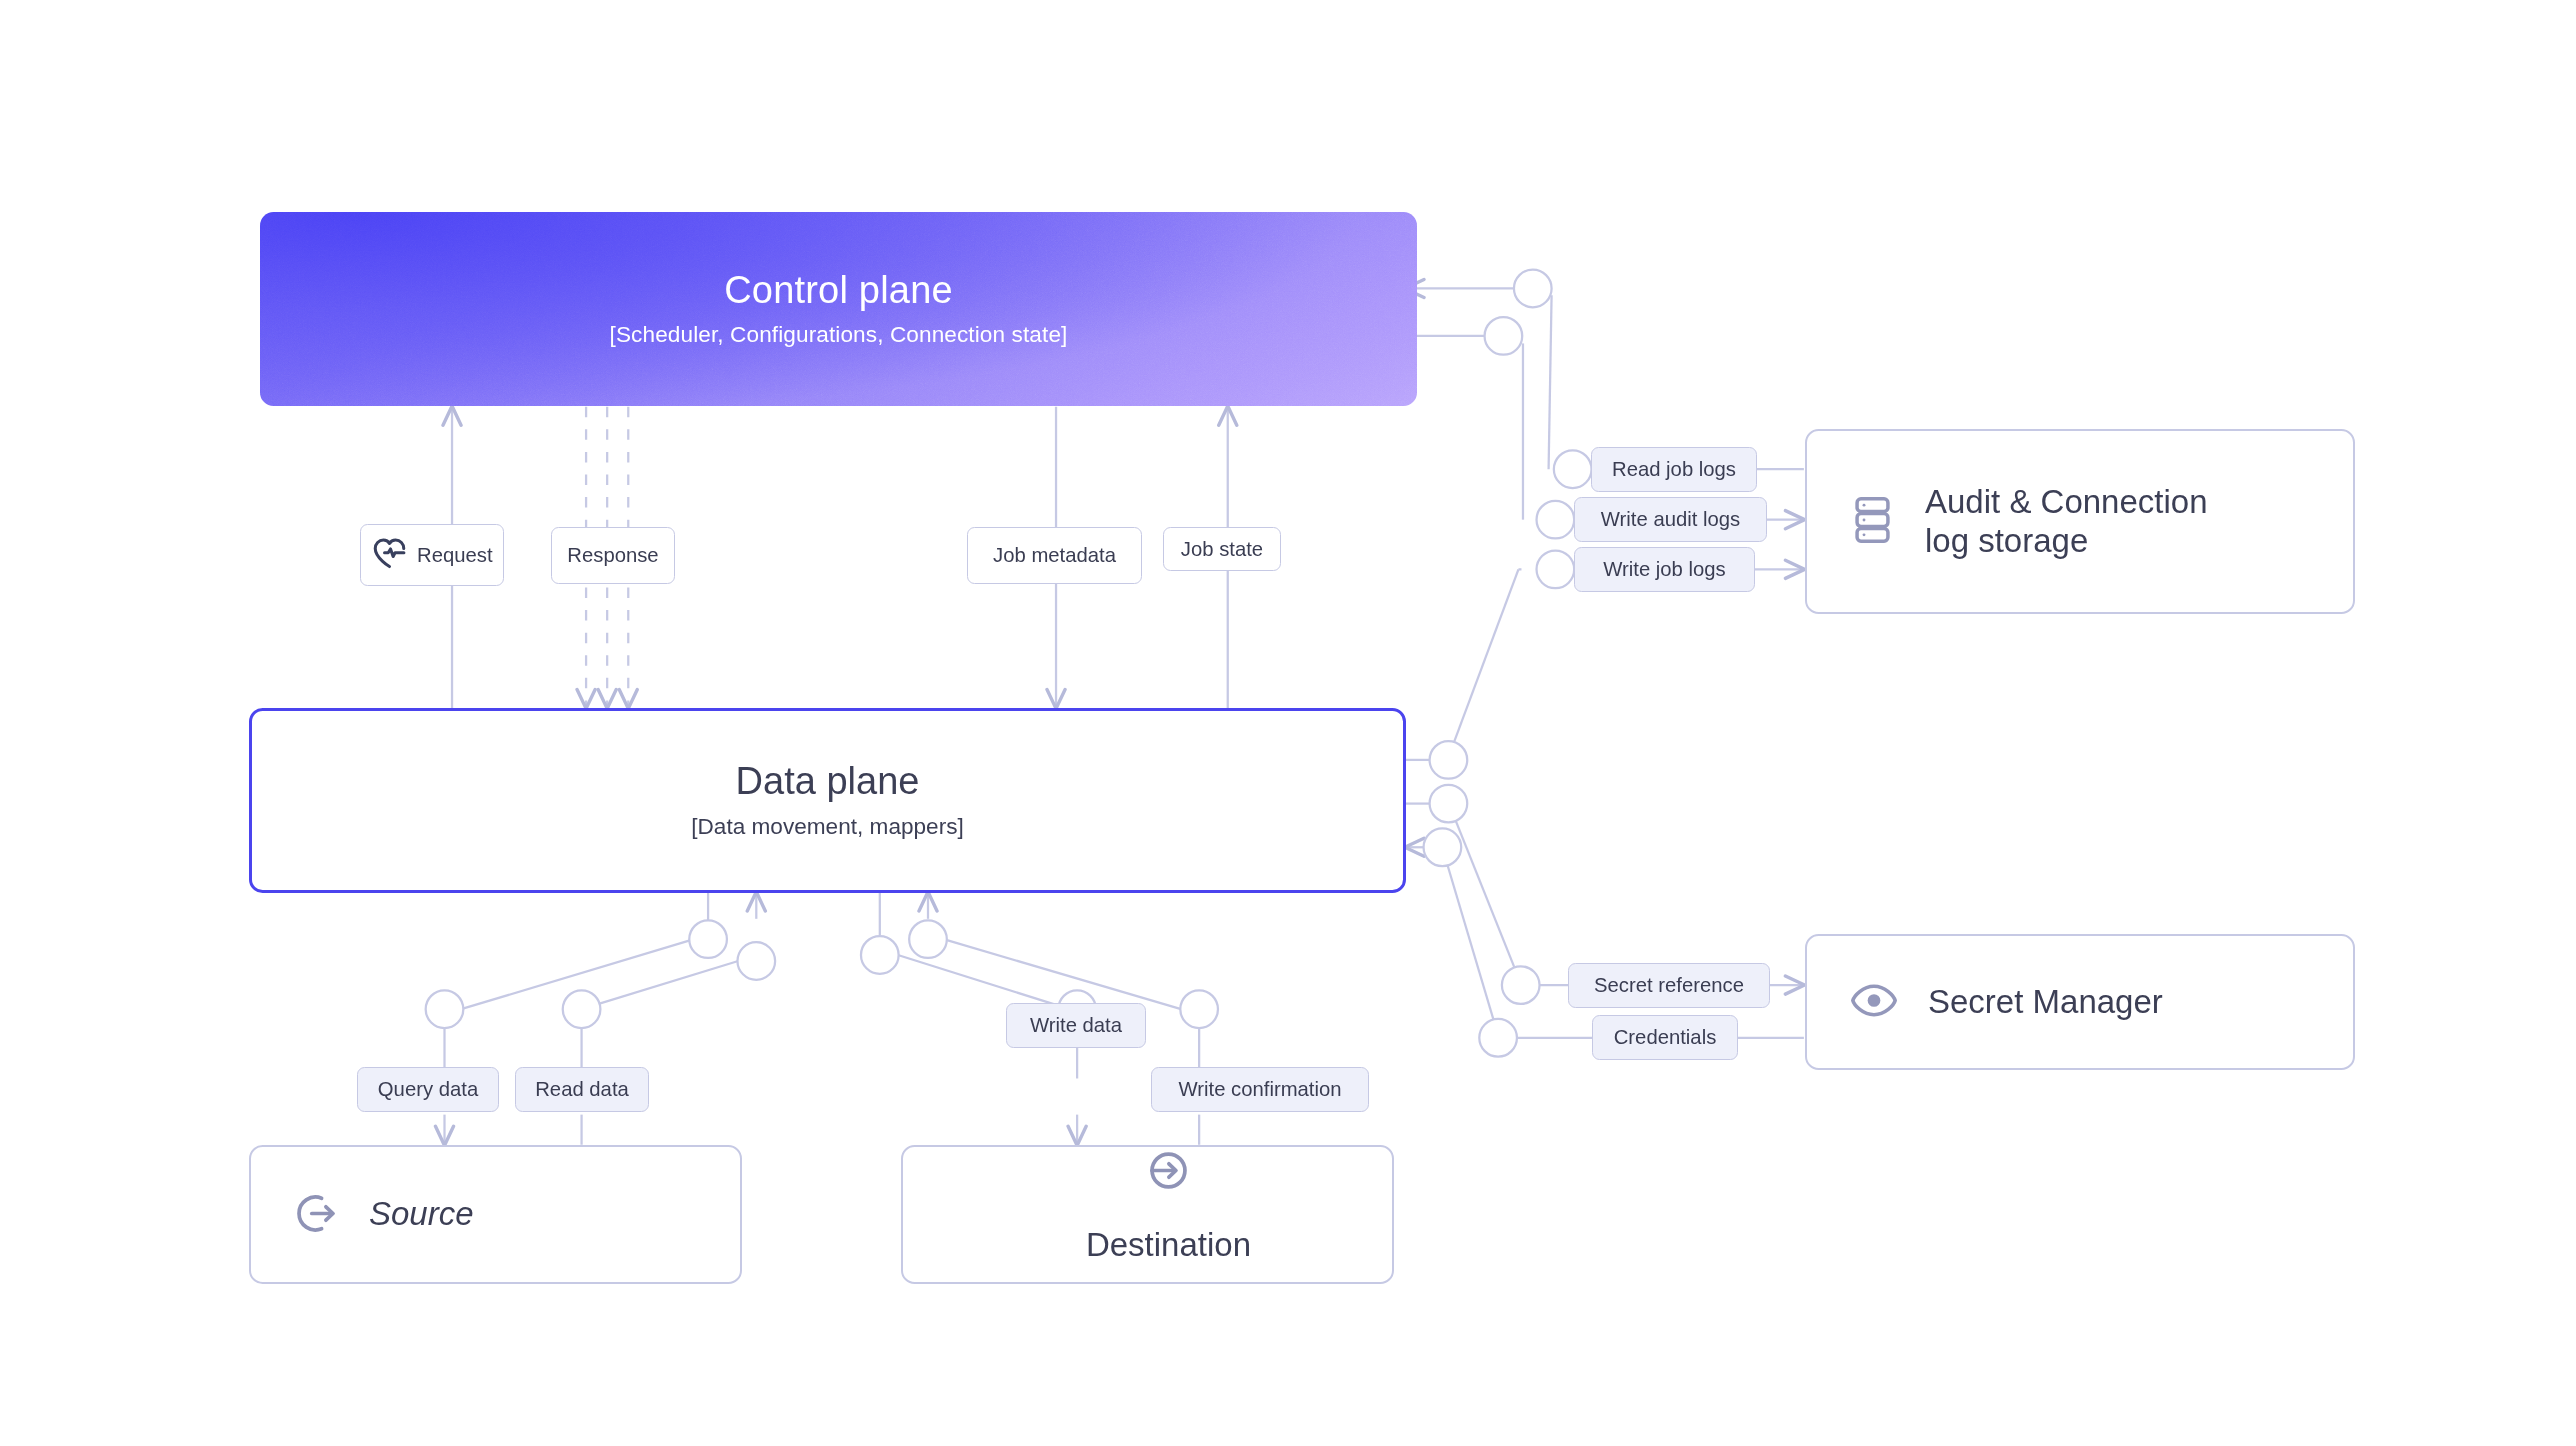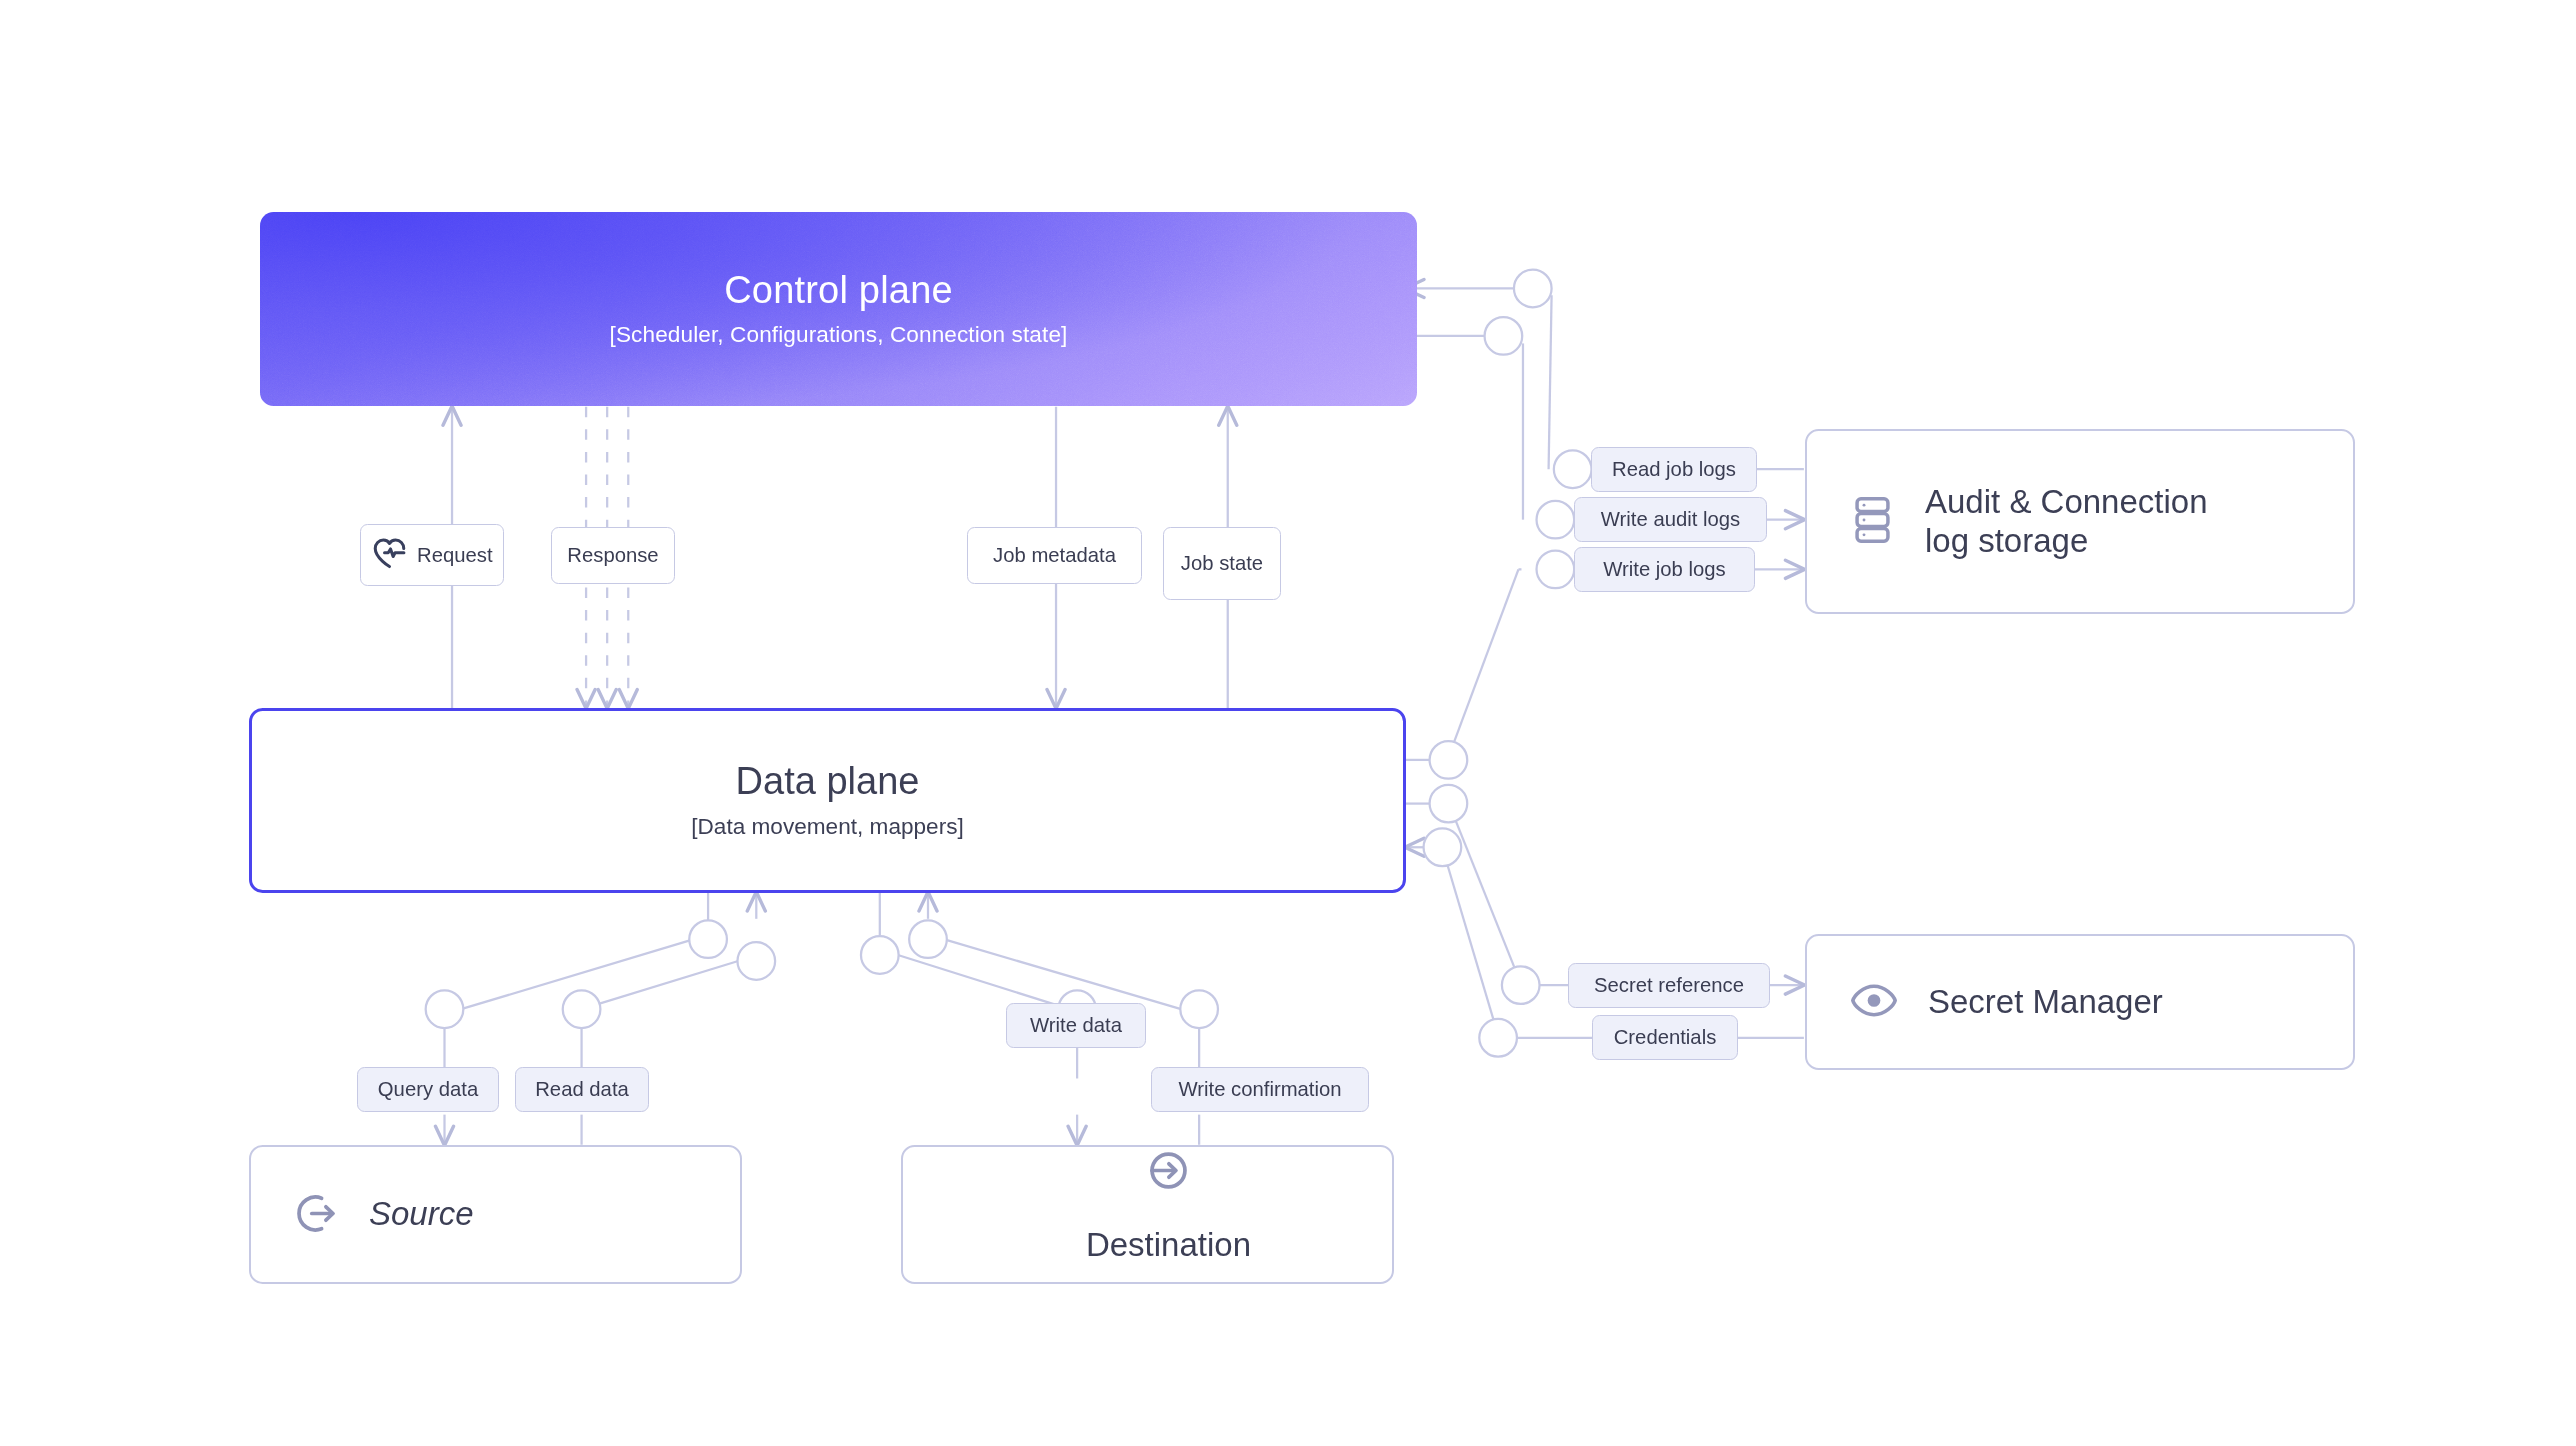--- a/index.html
+++ b/index.html
@@ -303,21 +303,21 @@
   </div>
 
   <div class="pill pill-white" style="left:551px; top:527px; width:124px; height:57px;">
     <span>Response</span>
   </div>
 
   <div class="pill pill-white" style="left:967px; top:527px; width:175px; height:57px;">
     <span>Job metadata</span>
   </div>
 
-  <div class="pill pill-white" style="left:1163px; top:527px; width:118px; height:73px;">
+  <div class="pill pill-white" style="left:1163px; top:527px; width:118px; height:44px;">
     <span>Job state</span>
   </div>
 
   <div class="pill pill-tint" style="left:1591px; top:447px; width:166px; height:45px;">
     <span>Read job logs</span>
   </div>
 
   <div class="pill pill-tint" style="left:1574px; top:497px; width:193px; height:45px;">
     <span>Write audit logs</span>
   </div>

